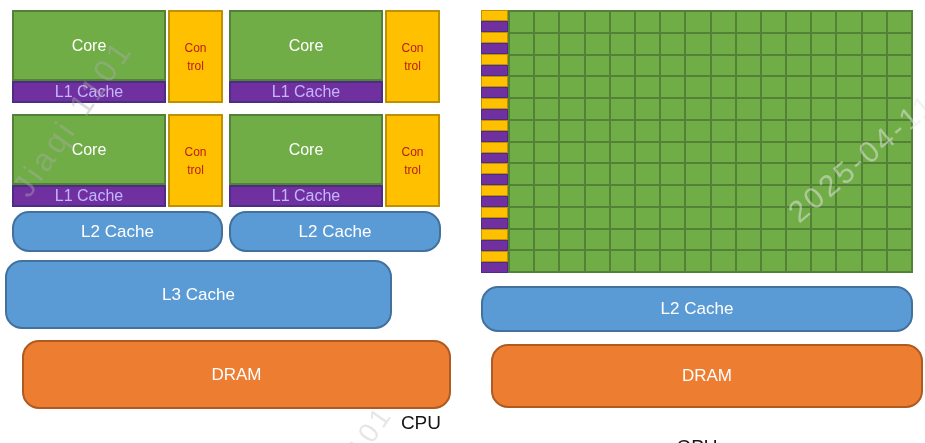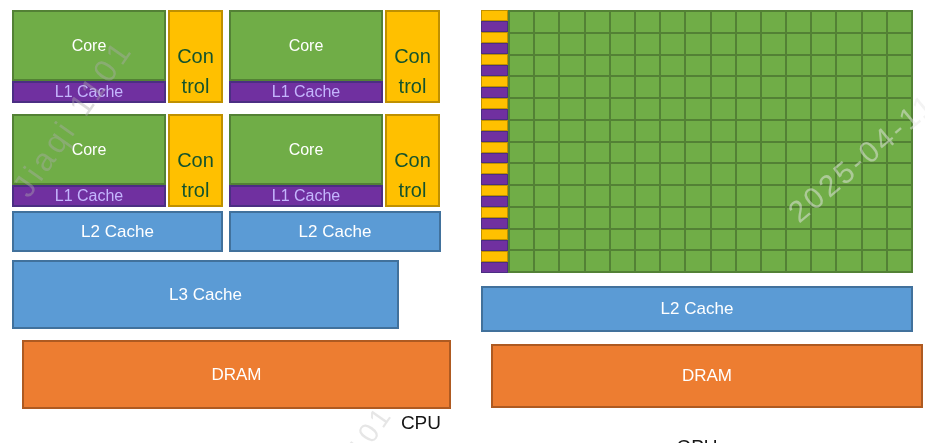--- a/index.html
+++ b/index.html
@@ -1,44 +1,44 @@
 <!DOCTYPE html>
 <html style="--core_green: #70AD47; --green_border: #538135; --control_yellow: #FFC000; --yellow_border: #BF9000; --cache_purple: #7030A0; --purple_border: #4B2E83; --cache_blue: #5B9BD5; --blue_border: #41719C; --dram_orange: #ED7D31; --orange_border: #AE5A21; --label_text: #161616;"><head>
 <meta charset="utf-8">
 <style>
   html,body{margin:0;padding:0;background:#fff;}
   .canvas{
     position:relative;width:925px;height:443px;background:#fff;overflow:hidden;
     font-family:"Liberation Sans",sans-serif;
   }
   
-  .blk{position:absolute;box-sizing:border-box;display:flex;align-items:center;justify-content:center;color:#fff;}
+  .blk{position:absolute;box-sizing:border-box;display:flex;align-items:center;justify-content:center;color:#fff;border-radius:17px;}
   .blue-blk{background:var(--cache_blue);border:2px solid var(--blue_border);font-size:17px;}
   .orange-blk{background:var(--dram_orange);border:2px solid var(--orange_border);font-size:17px;margin-left:10px;}
   .panel-label{position:absolute;text-align:center;font-size:19px;color:#161616;}
 
   
   .cpu-units{position:absolute;left:12px;top:10px;display:grid;
     grid-template-columns:211px 211px;gap:11px 6px;}
   .cpu-unit{width:188px;height:93px;display:grid;
     grid-template-columns:154px 55px;grid-template-rows:71px 22px;column-gap:2px;}
   .cpu-unit .core{grid-column:1;grid-row:1;box-sizing:border-box;
     background:var(--core_green);border:2px solid var(--green_border);
     color:#fff;display:flex;align-items:center;justify-content:center;font-size:16px;}
   .cpu-unit .ctrl{grid-column:2;grid-row:1/3;box-sizing:border-box;
     background:var(--control_yellow);border:2px solid var(--yellow_border);
-    color:#14532d;display:flex;flex-direction:column;align-items:center;justify-content:flex-end;
-    font-size:20px;line-height:1.5;text-align:center;}
+    color:#b91c1c;display:flex;flex-direction:column;align-items:center;justify-content:center;
+    font-size:12px;line-height:1.5;text-align:center;}
   .cpu-unit .l1{grid-column:1;grid-row:2;box-sizing:border-box;
     background:var(--cache_purple);border:2px solid var(--purple_border);
     color:#c4b5fd;display:flex;align-items:center;justify-content:center;font-size:16px;line-height:18px;}
 
   .cpu-l2-left{left:12px;top:211px;width:211px;height:41px;}
   .cpu-l2-right{left:229px;top:211px;width:212px;height:41px;}
-  .cpu-l3{left:12px;top:260px;width:387px;height:69px;}
+  .cpu-l3{left:5px;top:260px;width:387px;height:69px;}
   .cpu-dram{left:12px;top:340px;width:429px;height:69px;}
   .cpu-label{left:12px;top:412px;width:429px;text-align:right;}
 
   
   .gpu-top{position:absolute;left:481px;top:10px;width:432px;height:263px;display:flex;}
   .gpu-ctrl-col{width:27px;display:flex;flex-direction:column;}
   .gpu-ctrl-row{flex:1;display:flex;flex-direction:column;}
   .gpu-yellow{flex:1;box-sizing:border-box;background:var(--control_yellow);border:1px solid var(--yellow_border);}
   .gpu-purple{flex:1;box-sizing:border-box;background:var(--cache_purple);border:1px solid var(--purple_border);}
   .gpu-grid{flex:1;box-sizing:border-box;display:grid;gap:2px;

